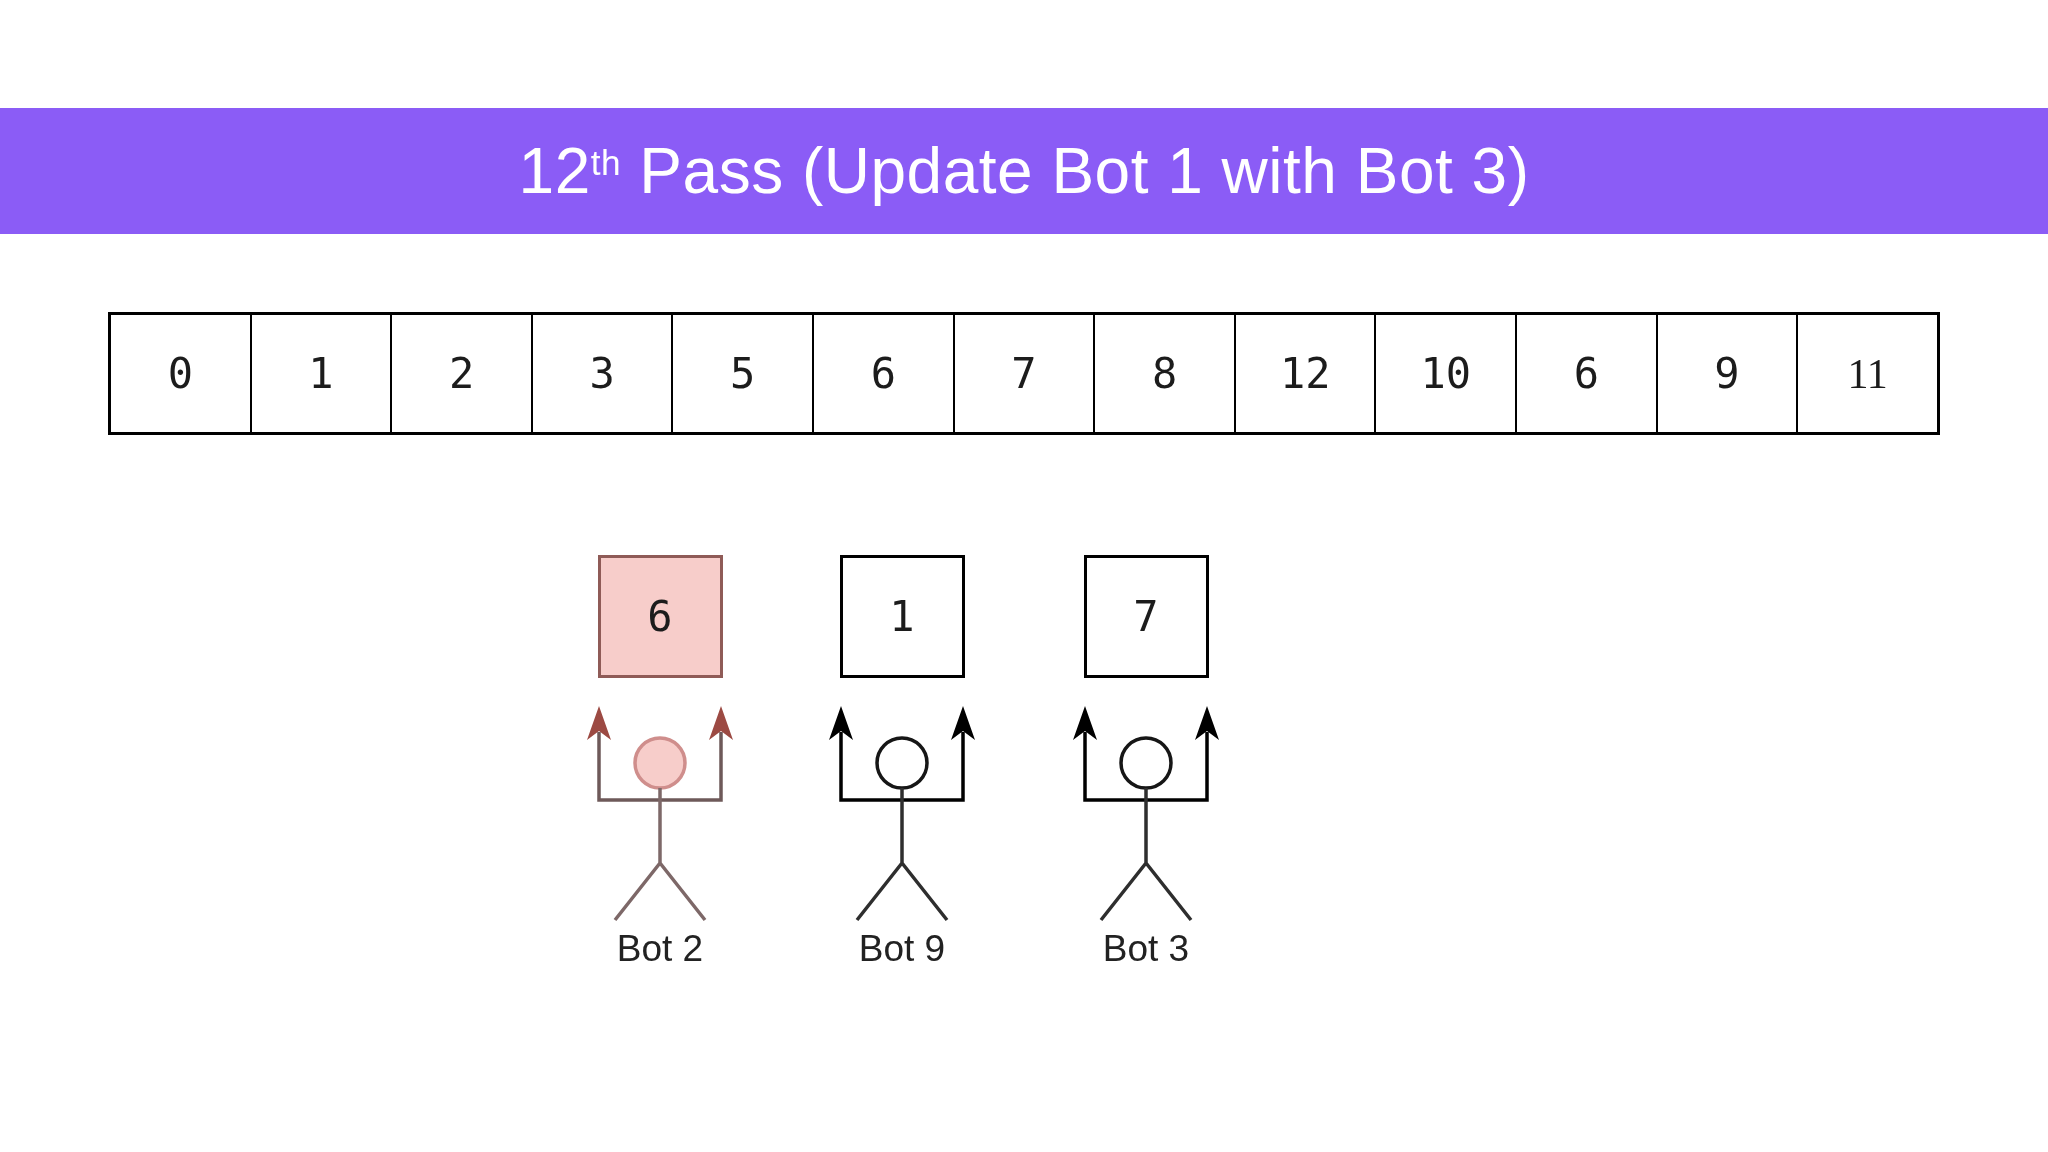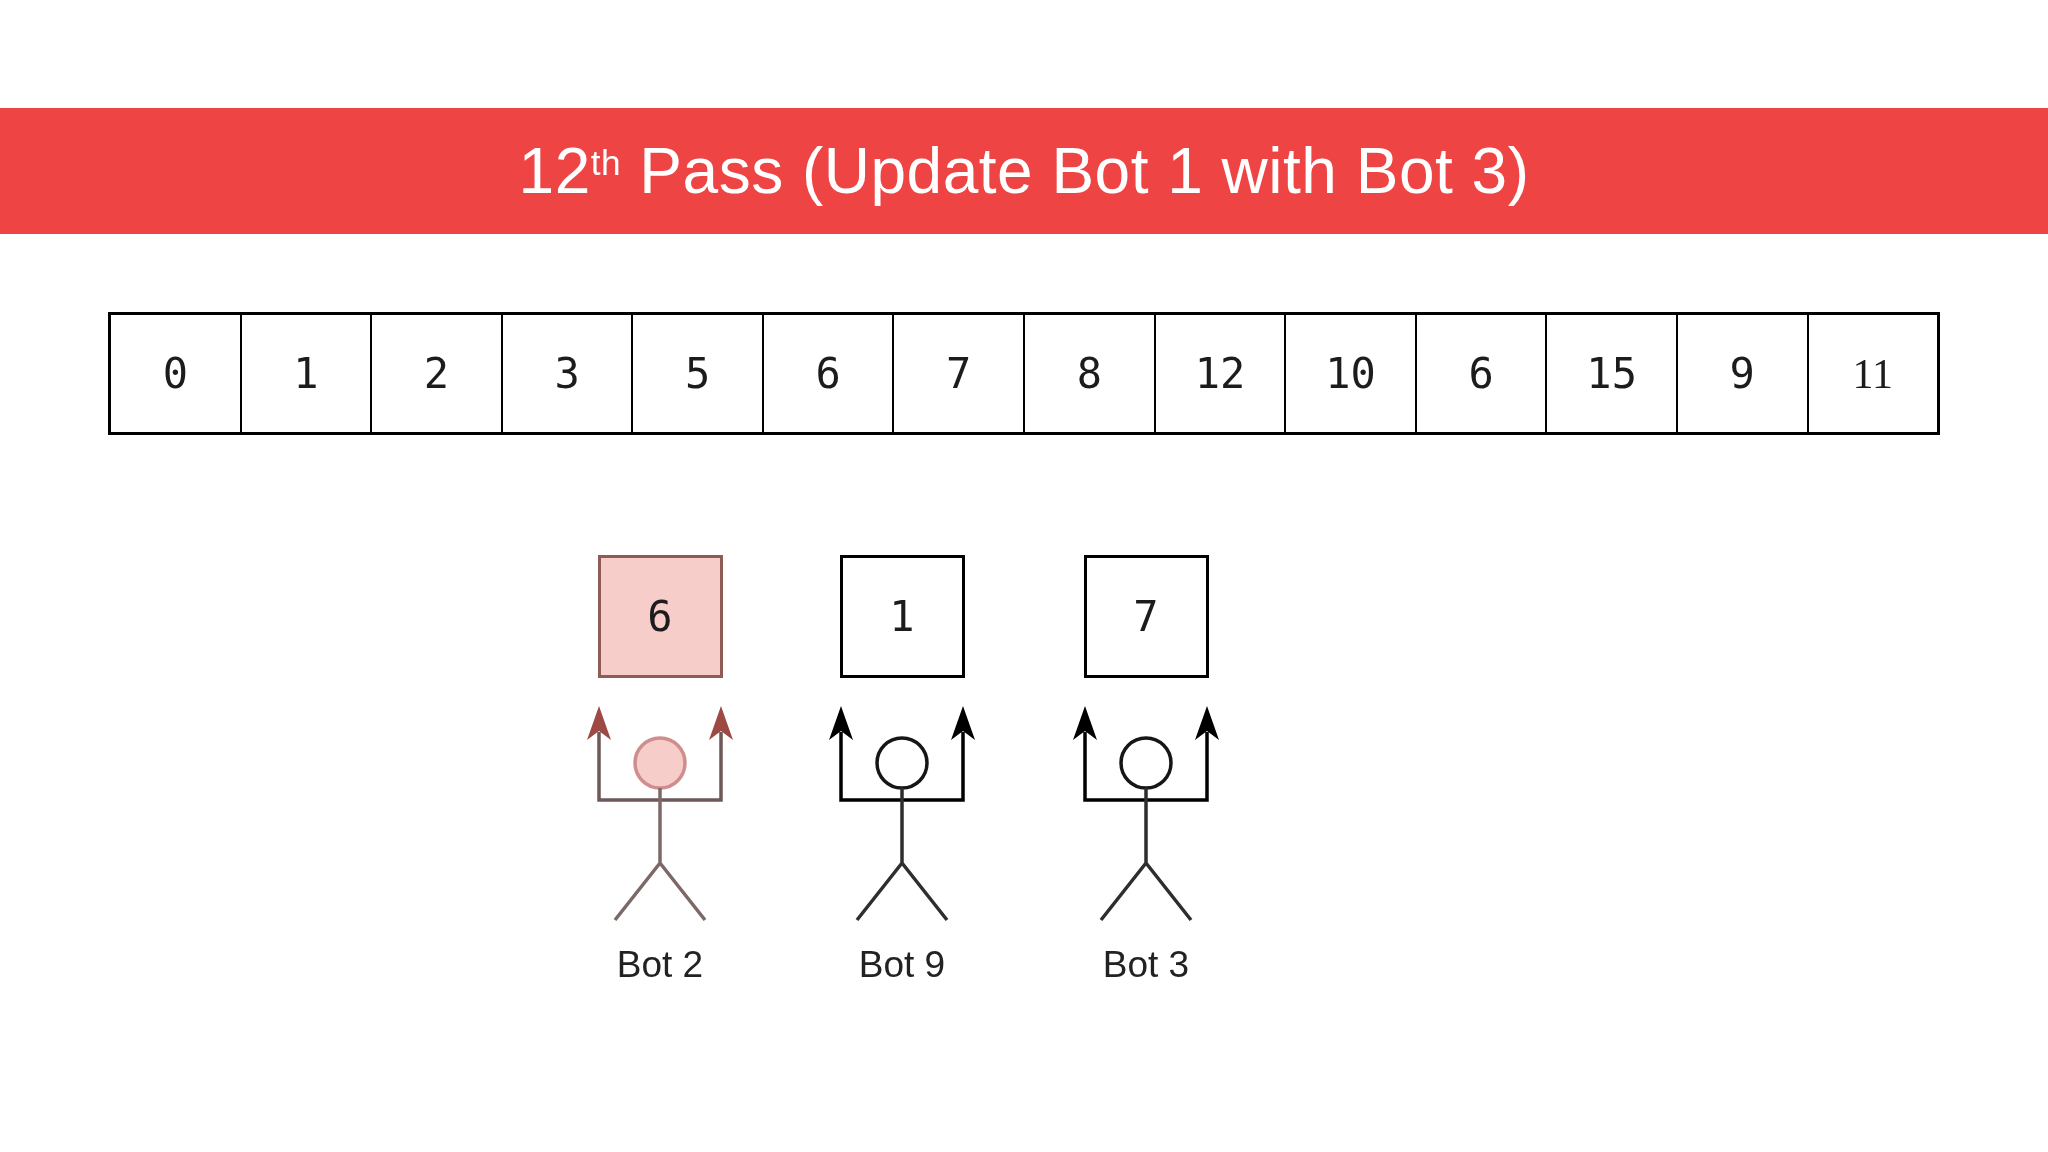--- a/index.html
+++ b/index.html
@@ -9,21 +9,21 @@
     font-family: "Liberation Sans", sans-serif;
     position: relative;
     overflow: hidden;
   }
   .canvas { position: absolute; inset: 0; width: 2048px; height: 1152px; }
 
   
   .title-bar {
     position: absolute; left: 0; top: 108px;
     width: 2048px; height: 126px;
-    background: #ef4444;
+    background: #8b5cf6;
     display: flex; align-items: center; justify-content: center;
   }
   .title {
     color: #ffffff;
     font-size: 64px;
     letter-spacing: 0.5px;
     white-space: pre;
   }
   .title sup {
     font-size: 0.55em;
@@ -61,21 +61,21 @@
     border: 3px solid #000000;
     box-sizing: content-box;
     background: #ffffff;
     display: flex; align-items: center; justify-content: center;
     font-family: "DejaVu Sans Mono", monospace;
     font-size: 42px;
     color: #1c1c1c;
   }
   .bot-figure { width: 170px; height: 250px; display: block; }
   .bot-label {
-    margin-top: 16px;
+    margin-top: 0;
     font-size: 37px;
     color: #222222;
     text-align: right;
   }
   
   .bot .arms  { stroke: #000000; stroke-width: 3.5; fill: none; }
   .bot .arrow { fill: #000000; stroke: none; }
   .bot .head  { fill: #ffffff; stroke: #161616; stroke-width: 3.5; }
   .bot .body  { stroke: #2e2e2e; stroke-width: 3.5; fill: none; }
   
@@ -103,21 +103,20 @@
     <div class="array-cell">1</div>
     <div class="array-cell">2</div>
     <div class="array-cell">3</div>
     <div class="array-cell">5</div>
     <div class="array-cell">6</div>
     <div class="array-cell">7</div>
     <div class="array-cell">8</div>
     <div class="array-cell">12</div>
     <div class="array-cell">10</div>
     <div class="array-cell">6</div>
-    <div class="array-cell">15</div>
     <div class="array-cell">9</div>
     <div class="array-cell">11</div>
   </div>
 
   <div class="bot highlight bot--2">
     <div class="bot-box">6</div>
     <svg class="bot-figure" viewBox="0 0 170 250">
       <path class="arrow" d="M24,28 L12,62 L24,53 L36,62 Z"></path>
       <path class="arrow" d="M146,28 L134,62 L146,53 L158,62 Z"></path>
       <path class="arms" d="M24,54 L24,122 L146,122 L146,54"></path>

